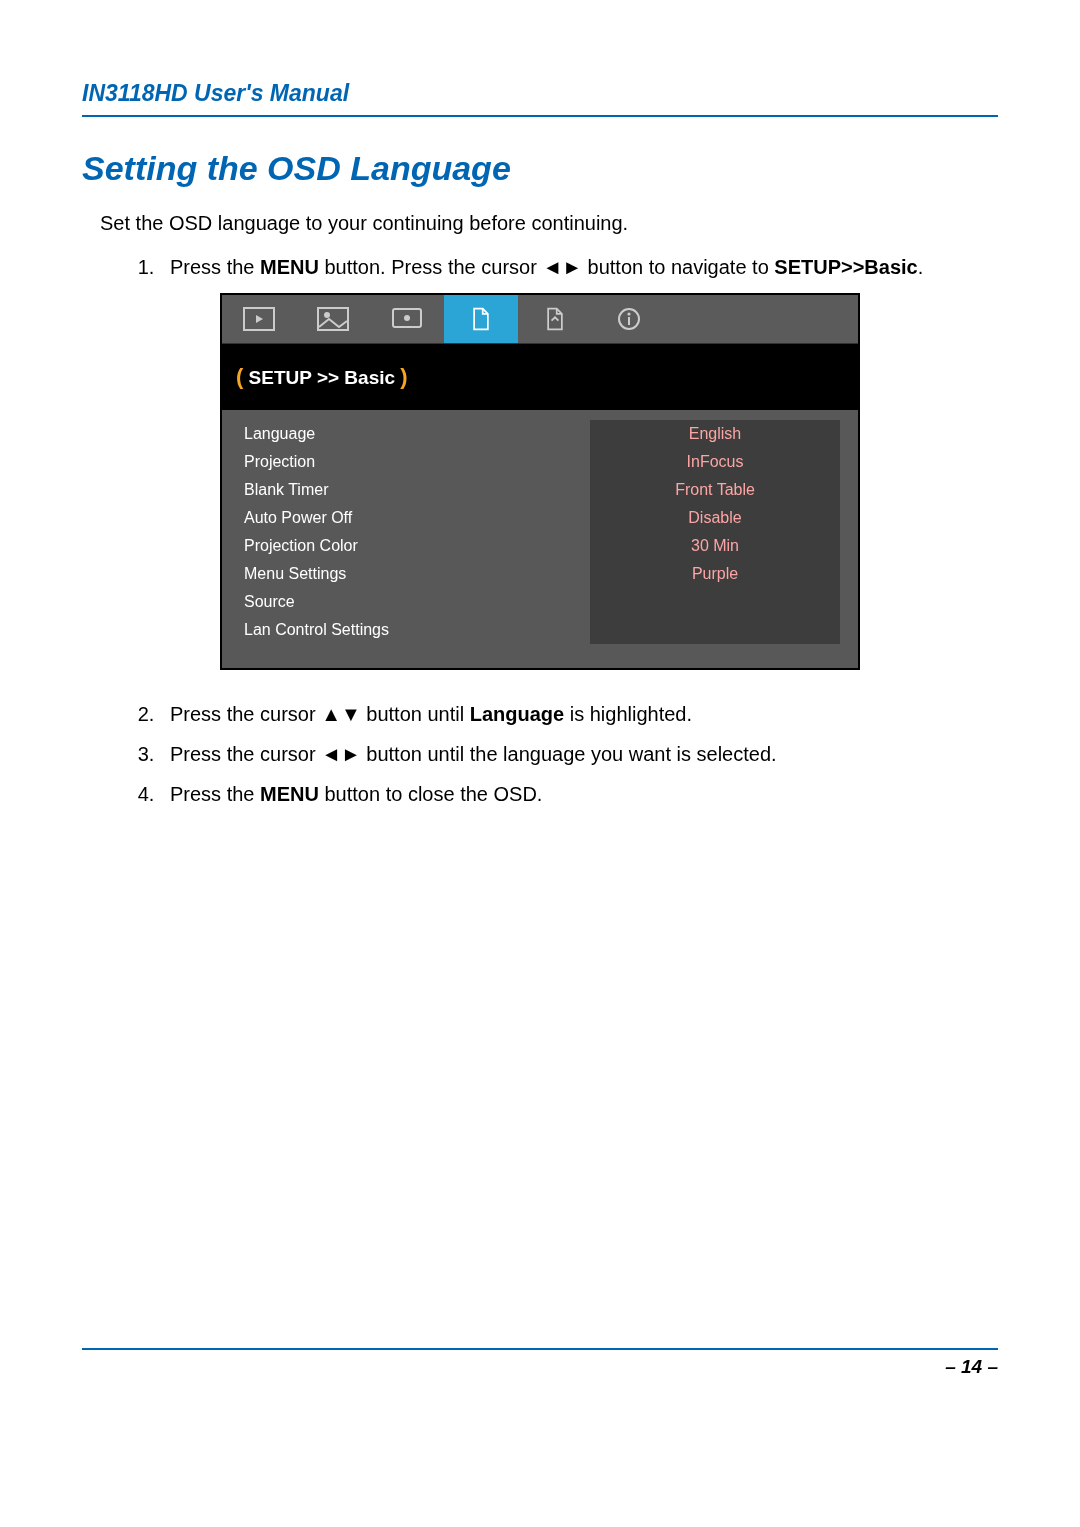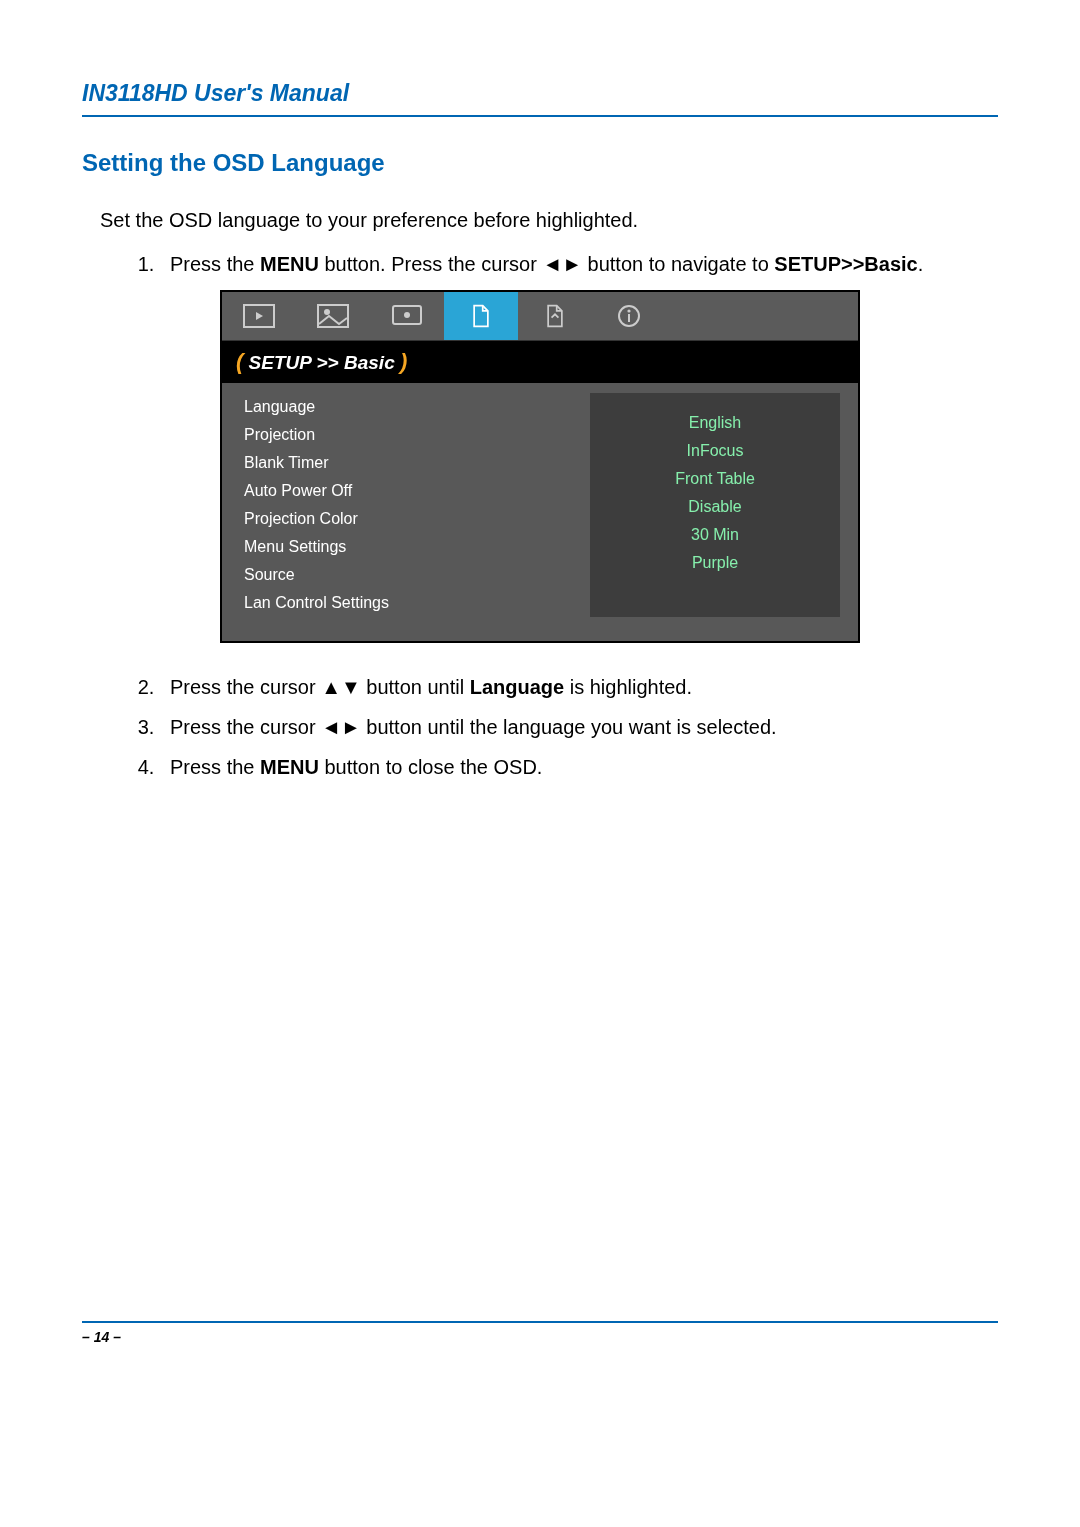--- a/index.html
+++ b/index.html
@@ -20,22 +20,23 @@
     margin-bottom: 8px;
   }
   .hr-top {
     border: none;
     border-top: 2px solid #0066b3;
     margin-bottom: 32px;
   }
   .section-title {
     color: #0066b3;
     font-weight: bold;
-    font-size: 24px;
-    margin-bottom: 32px;
+    font-size: 34px;
+    margin-bottom: 24px;
+    font-style: italic;
   }
   .intro {
     margin-left: 18px;
     margin-bottom: 18px;
     font-size: 20px;
   }
   ol.steps {
     margin-left: 78px;
     padding-left: 0;
     font-size: 20px;
@@ -71,69 +72,68 @@
   }
   .osd-tab.active {
     background: #2aa5d6;
     color: #fff;
   }
   .osd-tab svg { width: 32px; height: 24px; }
   .osd-breadcrumb {
     background: #000;
     color: #fff;
     font-weight: bold;
-    padding: 8px 14px;
+    padding: 20px 14px;
     font-size: 19px;
-    font-style: italic;
   }
   .osd-breadcrumb .paren { color: #f5a623; font-size: 22px; font-weight: bold; }
   .osd-body {
     display: flex;
     background: #585858;
     padding: 10px 18px 24px 18px;
   }
   .osd-col-left {
     flex: 1;
     color: #fff;
     font-size: 16px;
   }
   .osd-col-right {
     width: 250px;
     background: #3d3d3d;
-    color: #86efac;
+    color: #fca5a5;
     font-size: 16px;
     text-align: center;
-    padding-top: 16px;
+    padding-top: 0;
   }
   .osd-row-l { padding: 5px 0 5px 4px; }
   .osd-row-r { padding: 5px 0; }
   .page-footer {
     margin-top: 540px;
   }
   .hr-bottom {
     border: none;
     border-top: 2px solid #0066b3;
     margin-bottom: 6px;
   }
   .page-num {
-    text-align: left;
+    text-align: right;
     font-style: italic;
     font-weight: bold;
-    font-size: 14px;
+    font-size: 19px;
   }
 </style>
 </head>
 <body>
 
 <div class="header-title">IN3118HD User's Manual</div>
 <hr class="hr-top">
 
 <div class="section-title">Setting the OSD Language</div>
 
-<p class="intro">Set the OSD language to your preference before highlighted.</p>
+<p class="intro">Set the OSD language to your continuing before continuing.</p>
 
 <ol class="steps">
   <li>
     <span>Press the </span><b>MENU</b><span> button. Press the cursor ◄► button to navigate to </span><b>SETUP&gt;&gt;Basic</b><span>.</span>
   </li>
 </ol>
 
 <div class="osd-wrap">
   <div class="osd">
     <div class="osd-tabs">

